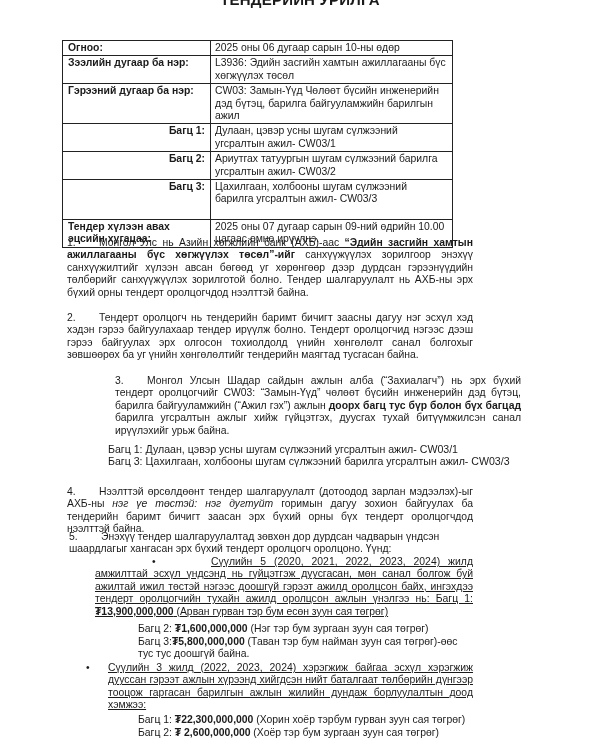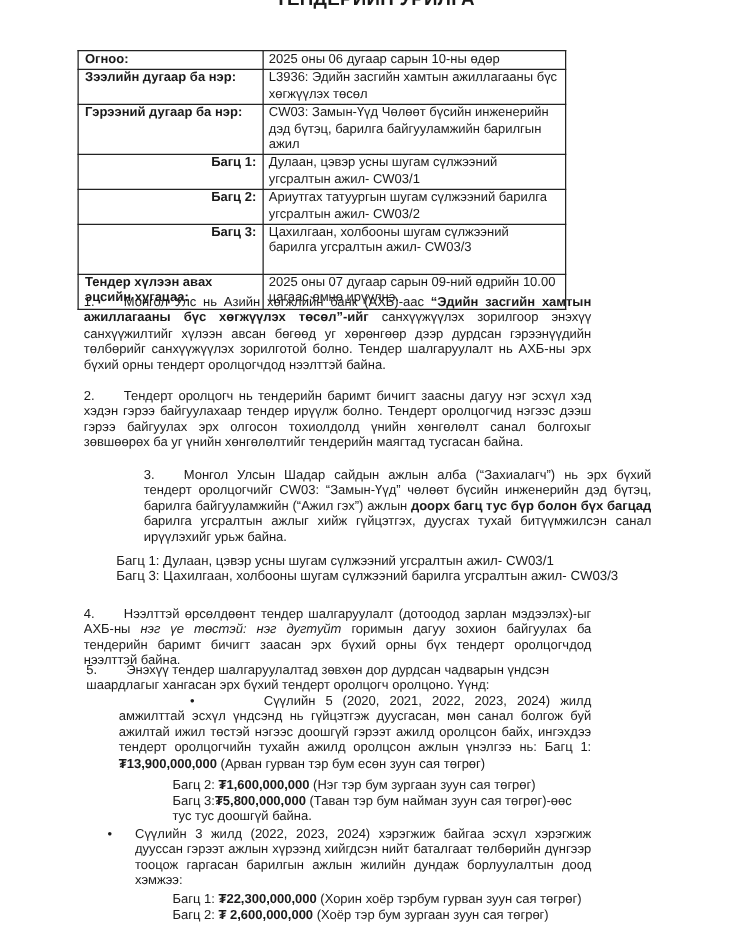--- a/index.html
+++ b/index.html
@@ -20,23 +20,23 @@
   }
   table.info td.lbl { width: 137px; font-weight: bold; }
   table.info td.lbl.right { text-align: right; }
   table.info td.val { padding-left: 4px; margin-top: 12px; }
   table.info tr.tall td { height: 37px; }
   .para {
     position: absolute; left: 67px; width: 406px;
     font-size: 10.4px; line-height: 12.4px; text-align: justify;
   }
   .para .num { display: inline-block; width: 32px; }
-  .lot-list { position: absolute; left: 93px; width: 400px; font-size: 10.6px; line-height: 12.4px; }
+  .lot-list { position: absolute; left: 108px; width: 400px; font-size: 10.6px; line-height: 12.4px; }
   .lot-list div { white-space: nowrap; }
-  .bullet-block { position: absolute; font-size: 10.4px; line-height: 12.4px; text-align: justify; }
+  .bullet-block { position: absolute; font-size: 10.4px; line-height: 12.4px; text-align: justify; text-decoration: underline; }
   .bullet-dot { display: inline-block; }
   .amt { font-weight: bold; }
   .sub-lot { position: absolute; font-size: 10.4px; line-height: 12.4px; }
 </style>
 </head>
 <body>
 
 <div class="page-title">ТЕНДЕРИЙН УРИЛГА</div>
 
 <table class="info">

